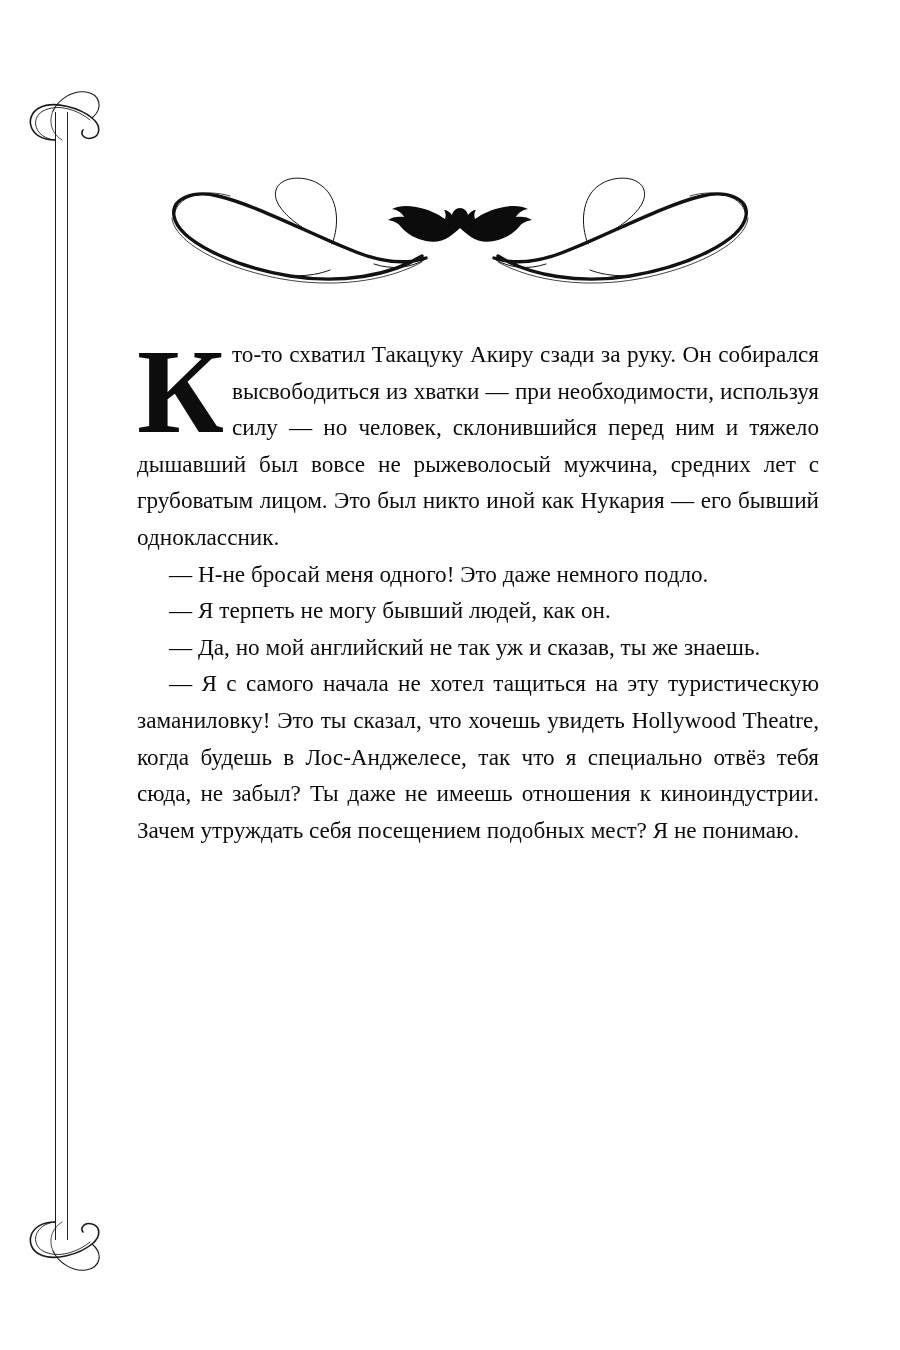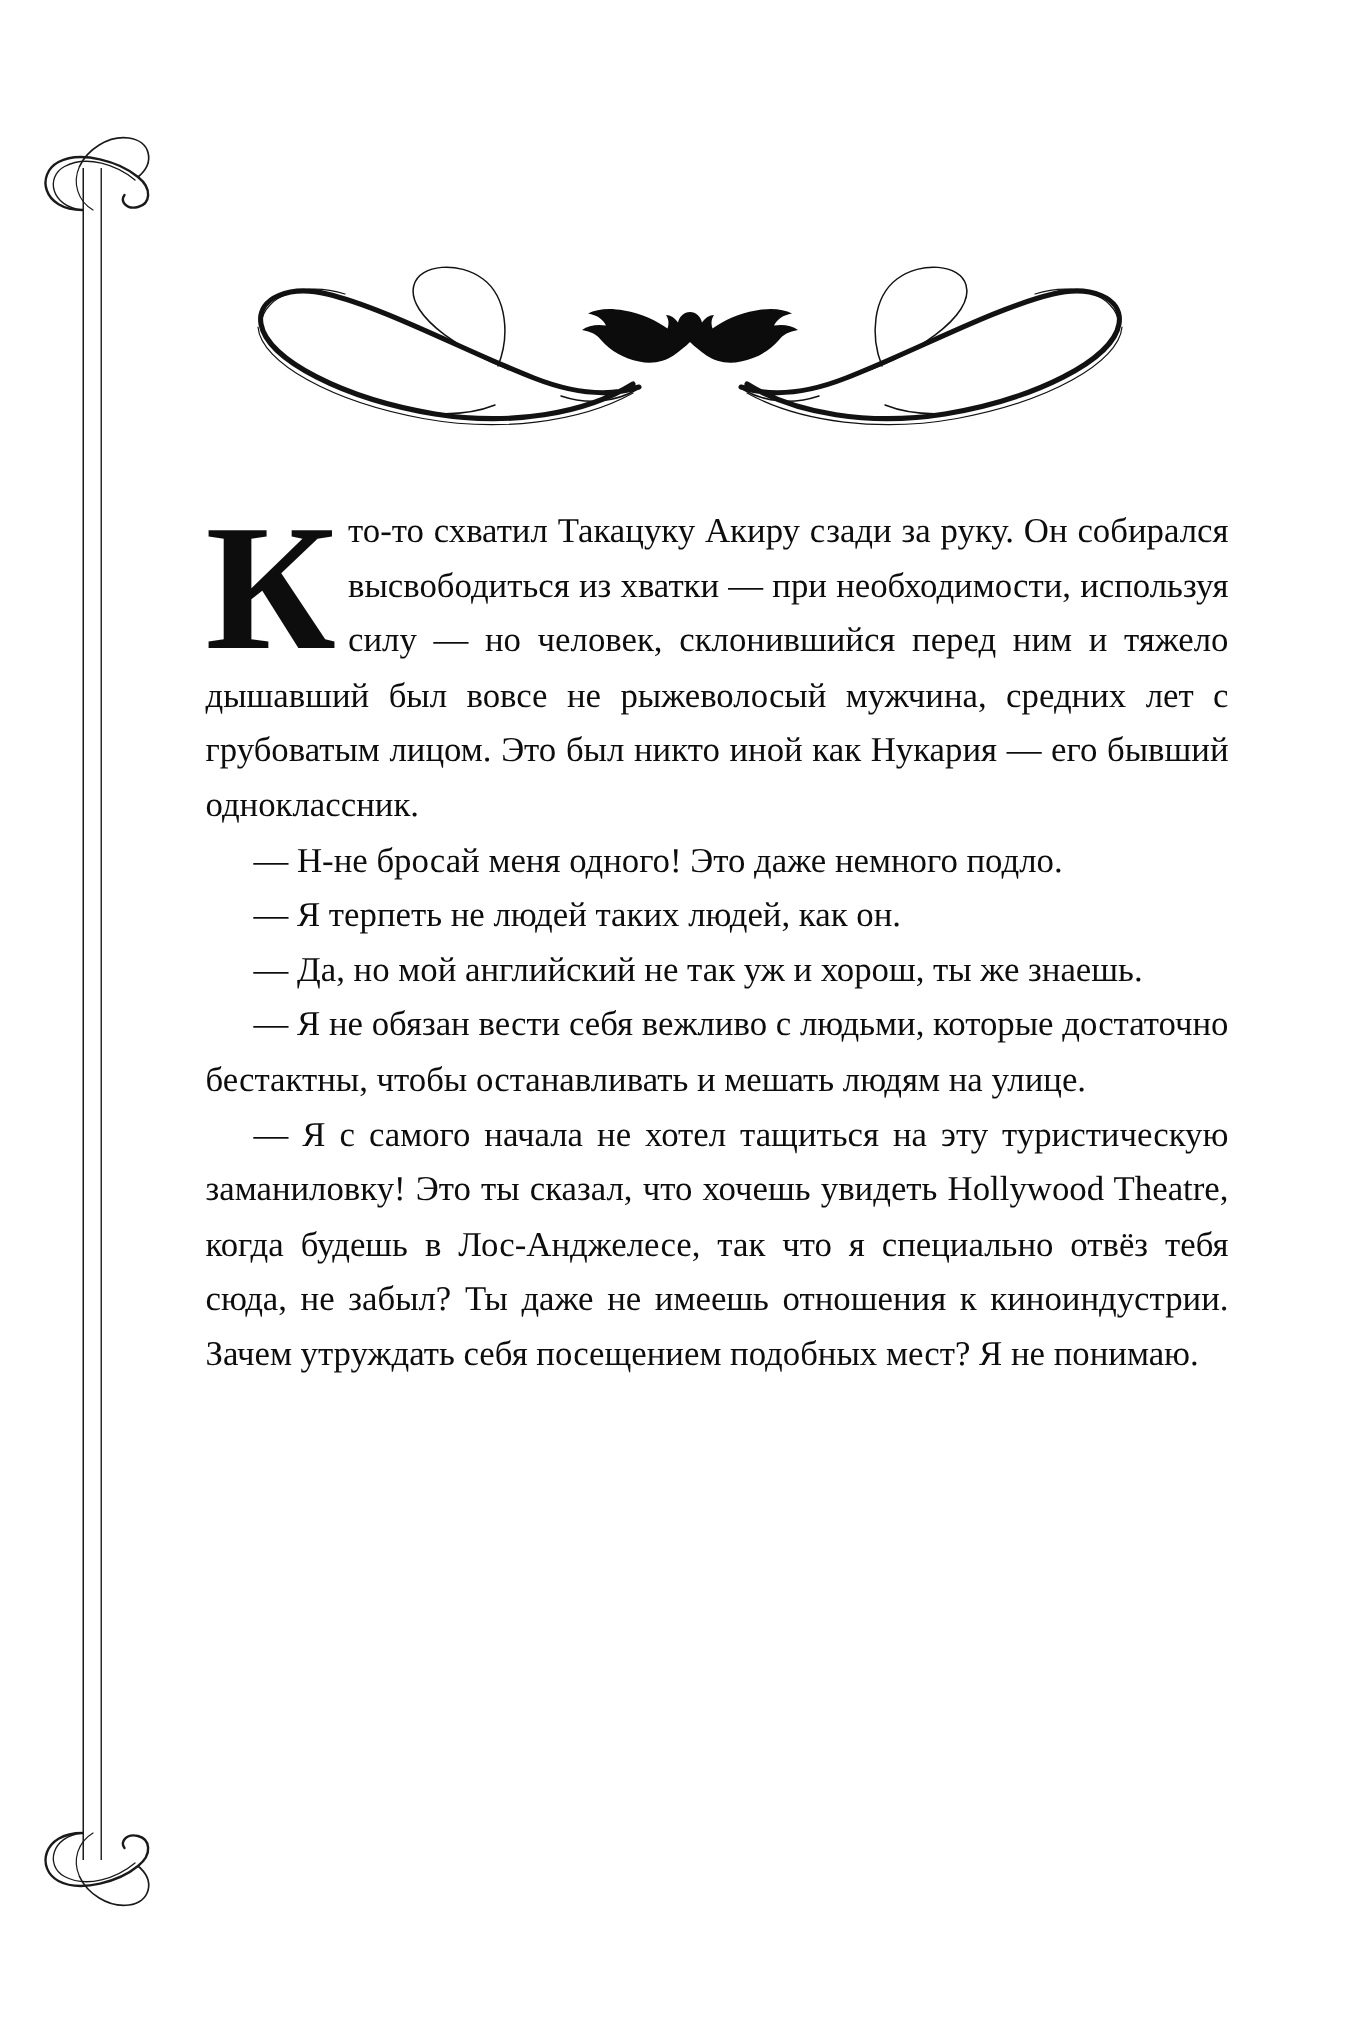--- a/index.html
+++ b/index.html
@@ -159,20 +159,19 @@
     </g>
   </svg>
 
   <div class="body-column">
 
     <p class="para dropcap-para">
       <span class="dropcap">К</span><span>то-то схватил Такацуку Акиру сзади за руку. Он собирался высвободиться из хватки — при необходимости, используя силу — но человек, склонившийся перед ним и тяжело дышавший был вовсе не рыжеволосый мужчина, средних лет с грубоватым лицом. Это был никто иной как Нукария — его бывший одноклассник.</span>
     </p>
 
     <p class="para">— Н-не бросай меня одного! Это даже немного подло.</p>
-    <p class="para">— Я терпеть не людей таких людей, как он.</p>
-    <p class="para">— Да, но мой английский не так уж и хорош, ты же знаешь.</p>
-    <p class="para">— Я не обязан вести себя вежливо с людьми, которые достаточно бестактны, чтобы останавливать и мешать людям на улице.</p>
+    <p class="para">— Я терпеть не могу бывший людей, как он.</p>
+    <p class="para">— Да, но мой английский не так уж и сказав, ты же знаешь.</p>
     <p class="para">— Я с самого начала не хотел тащиться на эту туристическую заманиловку! Это ты сказал, что хочешь увидеть Hollywood Theatre, когда будешь в Лос-Анджелесе, так что я специально отвёз тебя сюда, не забыл? Ты даже не имеешь отношения к киноиндустрии. Зачем утруждать себя посещением подобных мест? Я не понимаю.</p>
 
   </div>
 
 </div>
 
 </body></html>

